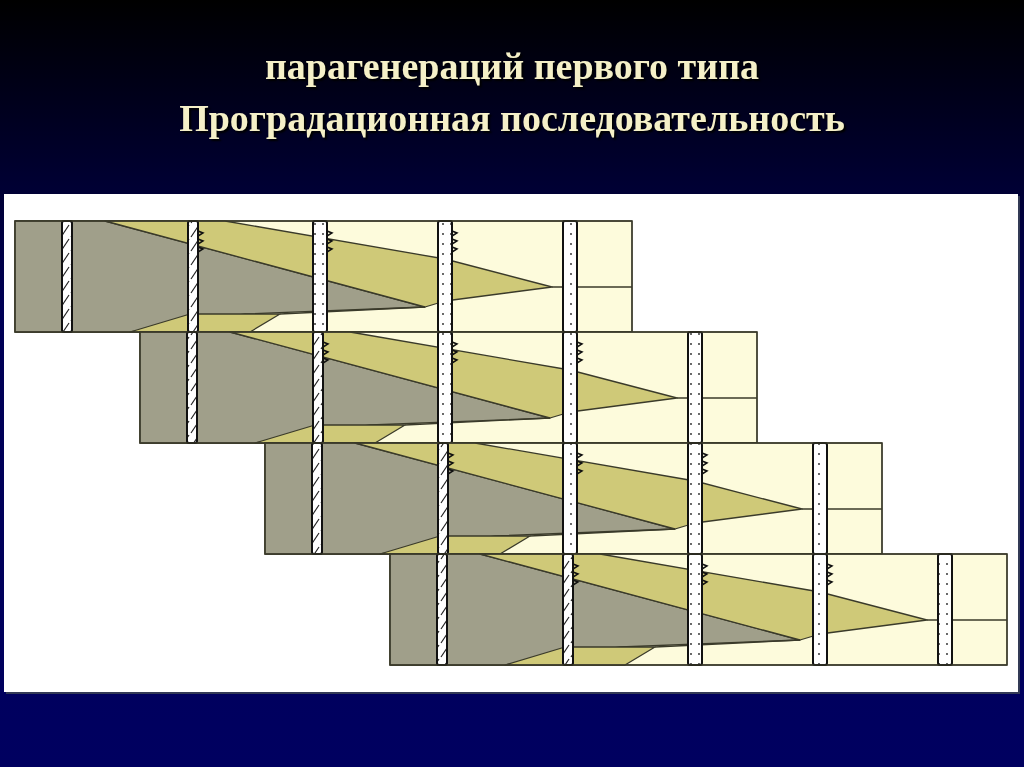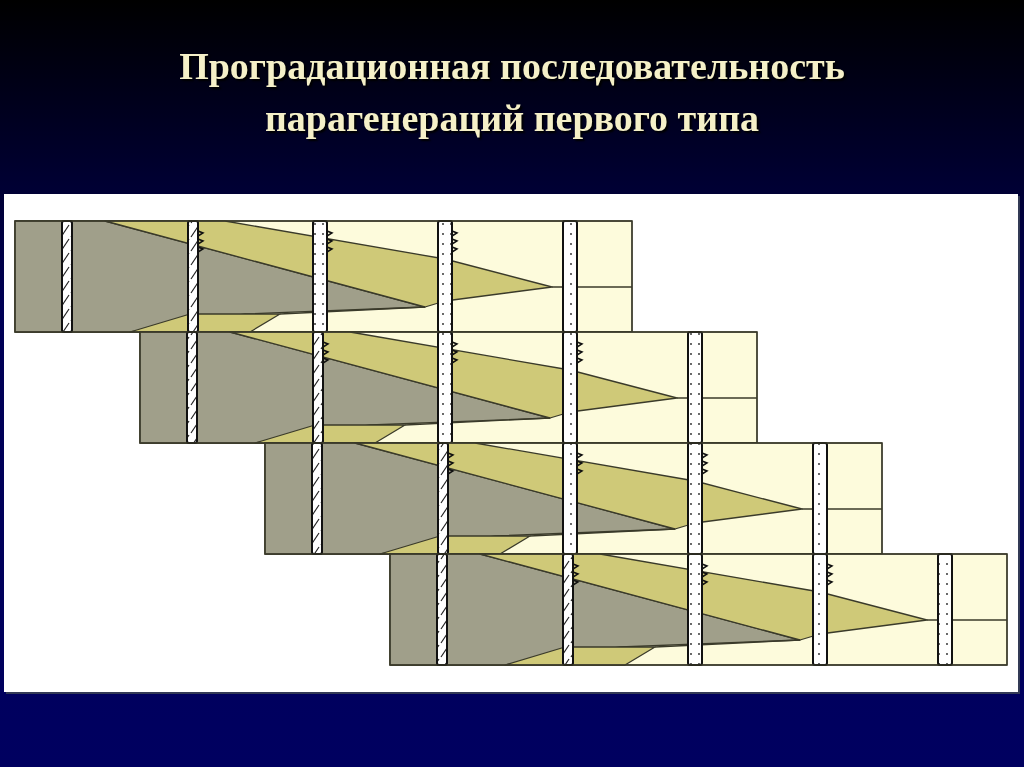--- a/index.html
+++ b/index.html
@@ -21,22 +21,22 @@
     position: absolute; left: 4px; top: 194px; width: 1014px; height: 498px;
     background: #ffffff;
     box-shadow: 2px 2px 0 #333a55;
   }
   svg { position: absolute; left: 0; top: 0; }
 </style>
 </head>
 <body>
 
 <div class="title">
+  <span>парагенераций первого типа</span>
   <span>Проградационная последовательность</span>
-  <span>парагенераций первого типа</span>
 </div>
 
 <div class="canvas">
   <svg id="diagram-svg" width="1014" height="498" viewBox="4 194 1014 498">
     <defs>
       <pattern id="dots" width="8" height="10" patternUnits="userSpaceOnUse">
         <rect width="8" height="10" fill="#ffffff"></rect>
         <circle cx="3" cy="4" r="0.9" fill="#222"></circle>
       </pattern>
       <pattern id="hatch" width="10" height="14" patternUnits="userSpaceOnUse">

